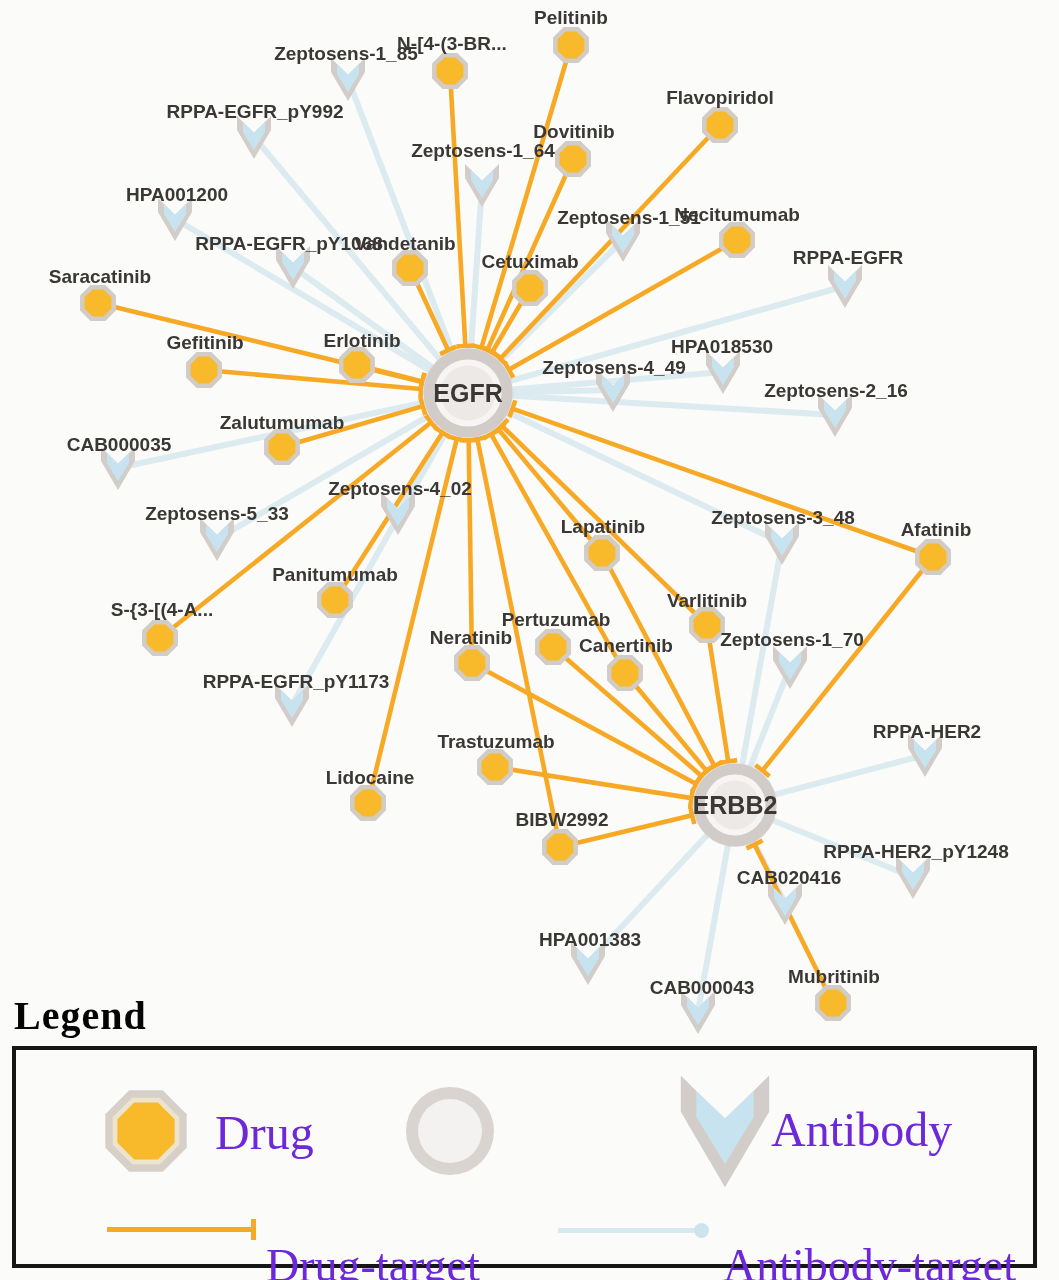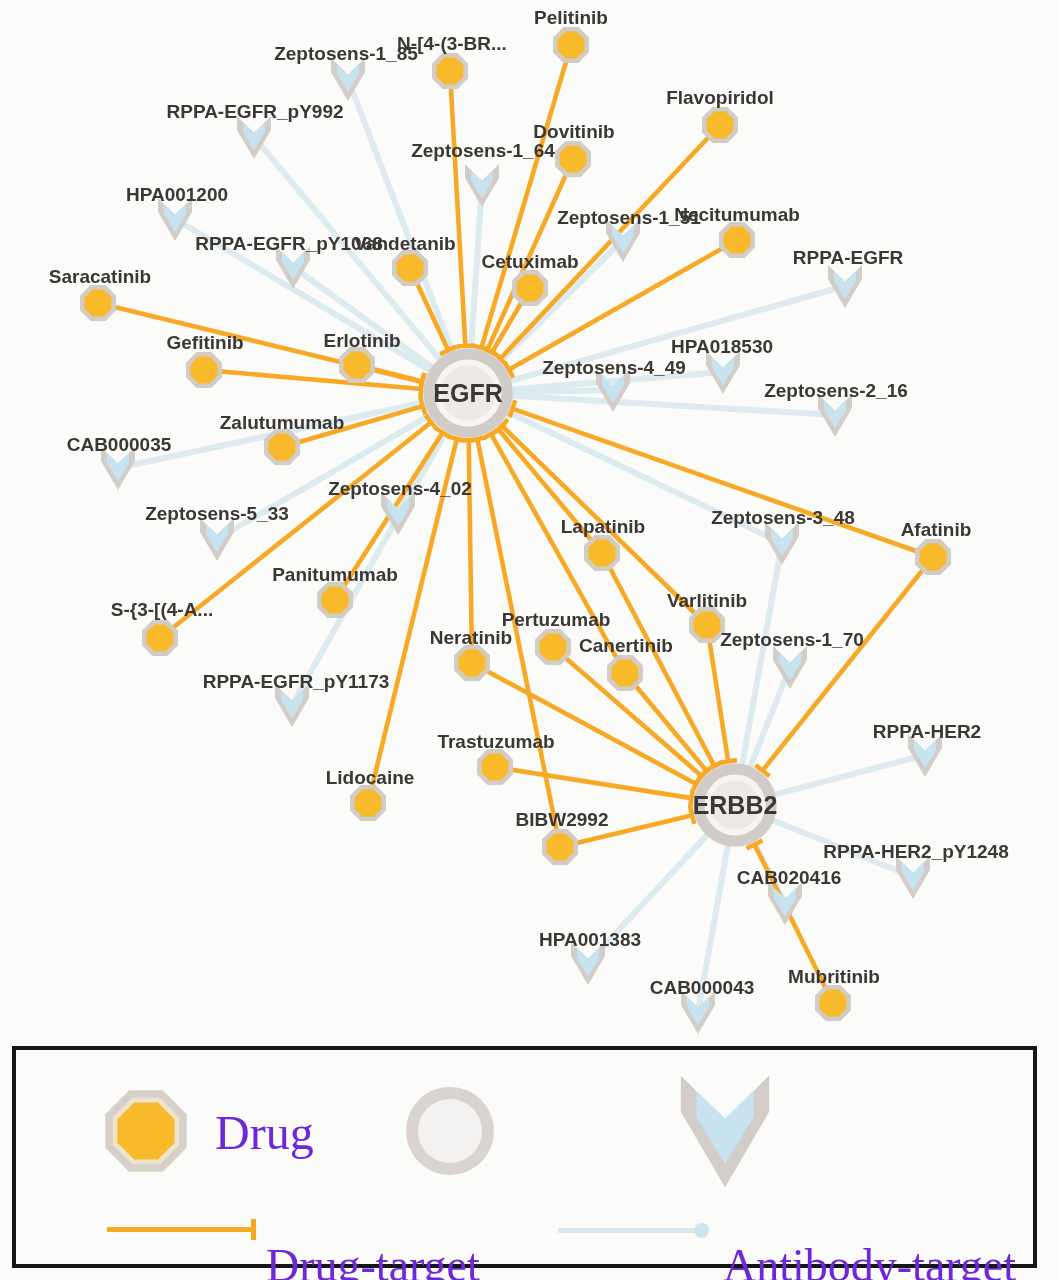--- a/index.html
+++ b/index.html
@@ -307,20 +307,21 @@
         <text x="783" y="517" text-anchor="middle" dominant-baseline="central" font-size="19" class="net-label">Zeptosens-3_48</text>
         <text x="792" y="639" text-anchor="middle" dominant-baseline="central" font-size="19" class="net-label">Zeptosens-1_70</text>
         <text x="927" y="731" text-anchor="middle" dominant-baseline="central" font-size="19" class="net-label">RPPA-HER2</text>
         <text x="916" y="851" text-anchor="middle" dominant-baseline="central" font-size="19" class="net-label">RPPA-HER2_pY1248</text>
         <text x="789" y="877" text-anchor="middle" dominant-baseline="central" font-size="19" class="net-label">CAB020416</text>
         <text x="590" y="939" text-anchor="middle" dominant-baseline="central" font-size="19" class="net-label">HPA001383</text>
         <text x="702" y="987" text-anchor="middle" dominant-baseline="central" font-size="19" class="net-label">CAB000043</text>
       </g>
     </svg>
 
+  <div class="legend-title">Legend</div>
 
   <div class="legend-box"></div>
 
   <svg class="legend-sym" style="left:96px;top:1081px;" width="100" height="100" viewBox="-50 -50 100 100">
     <polygon fill="#d6d0c8" points="40.7,16.8 16.8,40.7 -16.8,40.7 -40.7,16.8 -40.7,-16.8 -16.8,-40.7 16.8,-40.7 40.7,-16.8"></polygon>
     <polygon fill="#eee3cb" points="33.3,13.8 13.8,33.3 -13.8,33.3 -33.3,13.8 -33.3,-13.8 -13.8,-33.3 13.8,-33.3 33.3,-13.8"></polygon>
     <polygon fill="#f8ba2a" points="28.6,11.8 11.8,28.6 -11.8,28.6 -28.6,11.8 -28.6,-11.8 -11.8,-28.6 11.8,-28.6 28.6,-11.8"></polygon>
   </svg>
   <span class="legend-text" style="left:215px;top:1105px;">Drug</span>
 
@@ -328,20 +329,21 @@
     <circle r="44" fill="#d9d4d0"></circle>
     <circle r="32" fill="#f4f2f0"></circle>
   </svg>
 
   <svg class="legend-sym" style="left:665px;top:1068px;" width="120" height="130" viewBox="-60 -62 120 130">
     <g transform="scale(2.6)">
       <path fill="#d3cdc9" d="M -17 -21 L 0 -4 L 17 -21 L 17 -7 L 0 22 L -17 -7 Z"></path>
       <path fill="#c8e3f0" d="M -11 -15 L 0 -4.5 L 11 -15 L 11 -5 L 0 13 L -11 -5 Z"></path>
     </g>
   </svg>
+  <span class="legend-text" style="left:771px;top:1102px;">Antibody</span>
 
   <div class="lt-line drug" style="left:107px;top:1227px;width:146px;"></div>
   <div class="lt-tee" style="left:251px;top:1219px;"></div>
   <span class="legend-text small" style="left:266px;top:1204px;">Drug-target</span>
 
   <div class="lt-line ab" style="left:558px;top:1228px;width:142px;"></div>
   <div class="lt-dot" style="left:694px;top:1223px;"></div>
   <span class="legend-text small" style="left:723px;top:1204px;text-align:center;">Antibody-target</span>
 
 </div>

